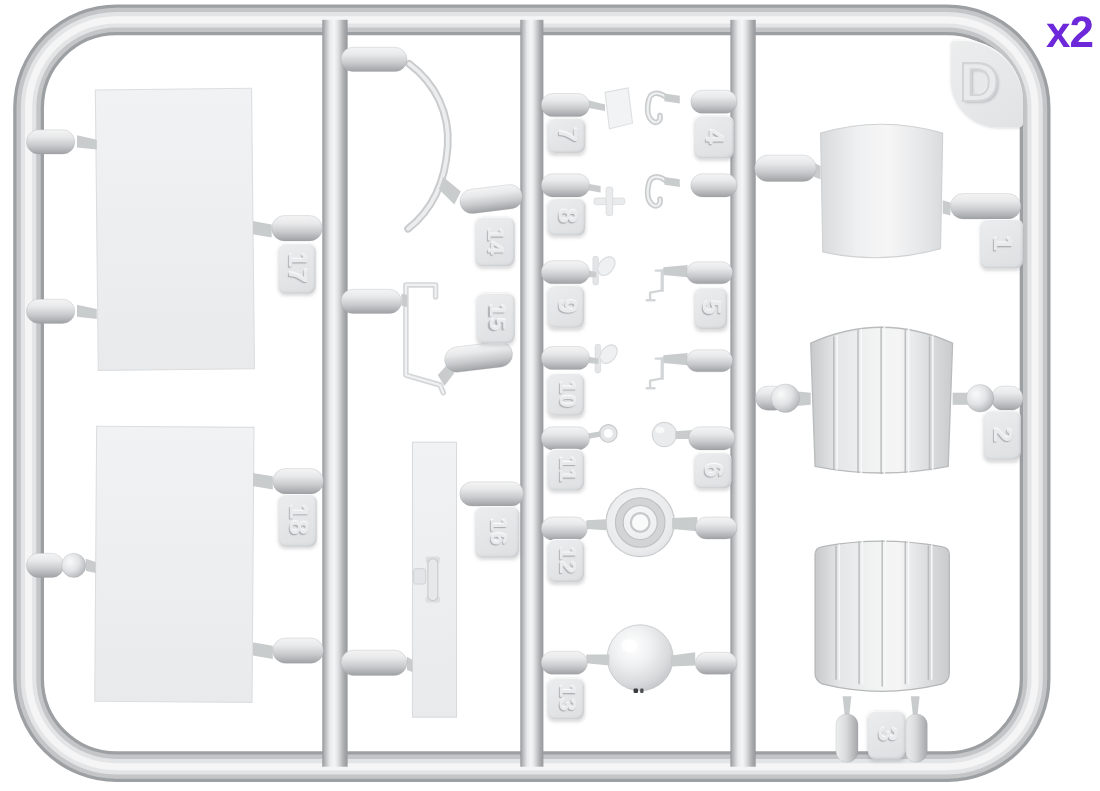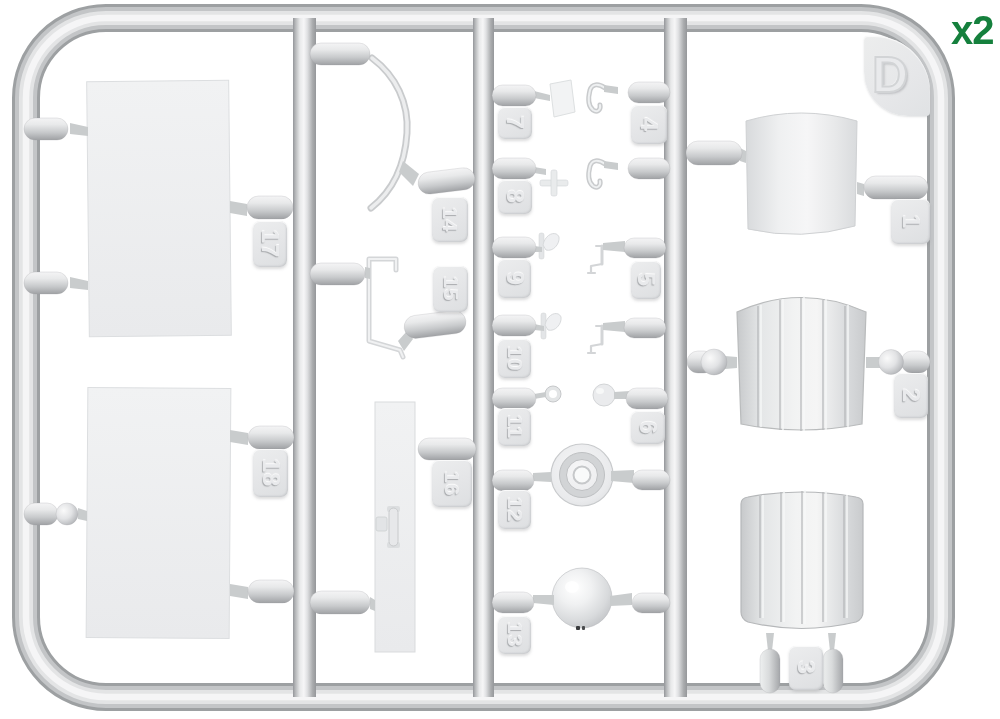--- a/index.html
+++ b/index.html
@@ -18,21 +18,21 @@
   .tag.small span{font-size:21px;}
   
   .dplate{position:absolute;left:864px;top:36px;width:66px;height:80px;
        background:linear-gradient(140deg,#eceded 0%,#e6e7e9 60%,#e0e2e4 100%);
        border-radius:4px 56px 4px 44px;
        box-shadow:inset 0 1px 1px rgba(255,255,255,.8), 0 1px 2px rgba(140,143,146,.25);}
   .dplate span{position:absolute;left:8px;top:10px;font-weight:700;font-size:50px;color:#e9eaec;
        -webkit-text-stroke:2px #d2d4d6;
        text-shadow:-1px -1px 1px rgba(255,255,255,.9), 2px 2px 2px rgba(160,163,166,.55);}
   
-  .qty{position:absolute;left:951px;top:8px;font-weight:700;font-size:40px;color:#15803d;
+  .qty{position:absolute;left:951px;top:8px;font-weight:700;font-size:40px;color:#6d28d9;
        letter-spacing:-1px;}
 </style>
 </head>
 <body>
 
 <div class="canvas">
 
 <svg width="1000" height="719" viewBox="0 0 1000 719">
   <defs>
     <linearGradient id="tubeV" x1="0" y1="0" x2="1" y2="0">

